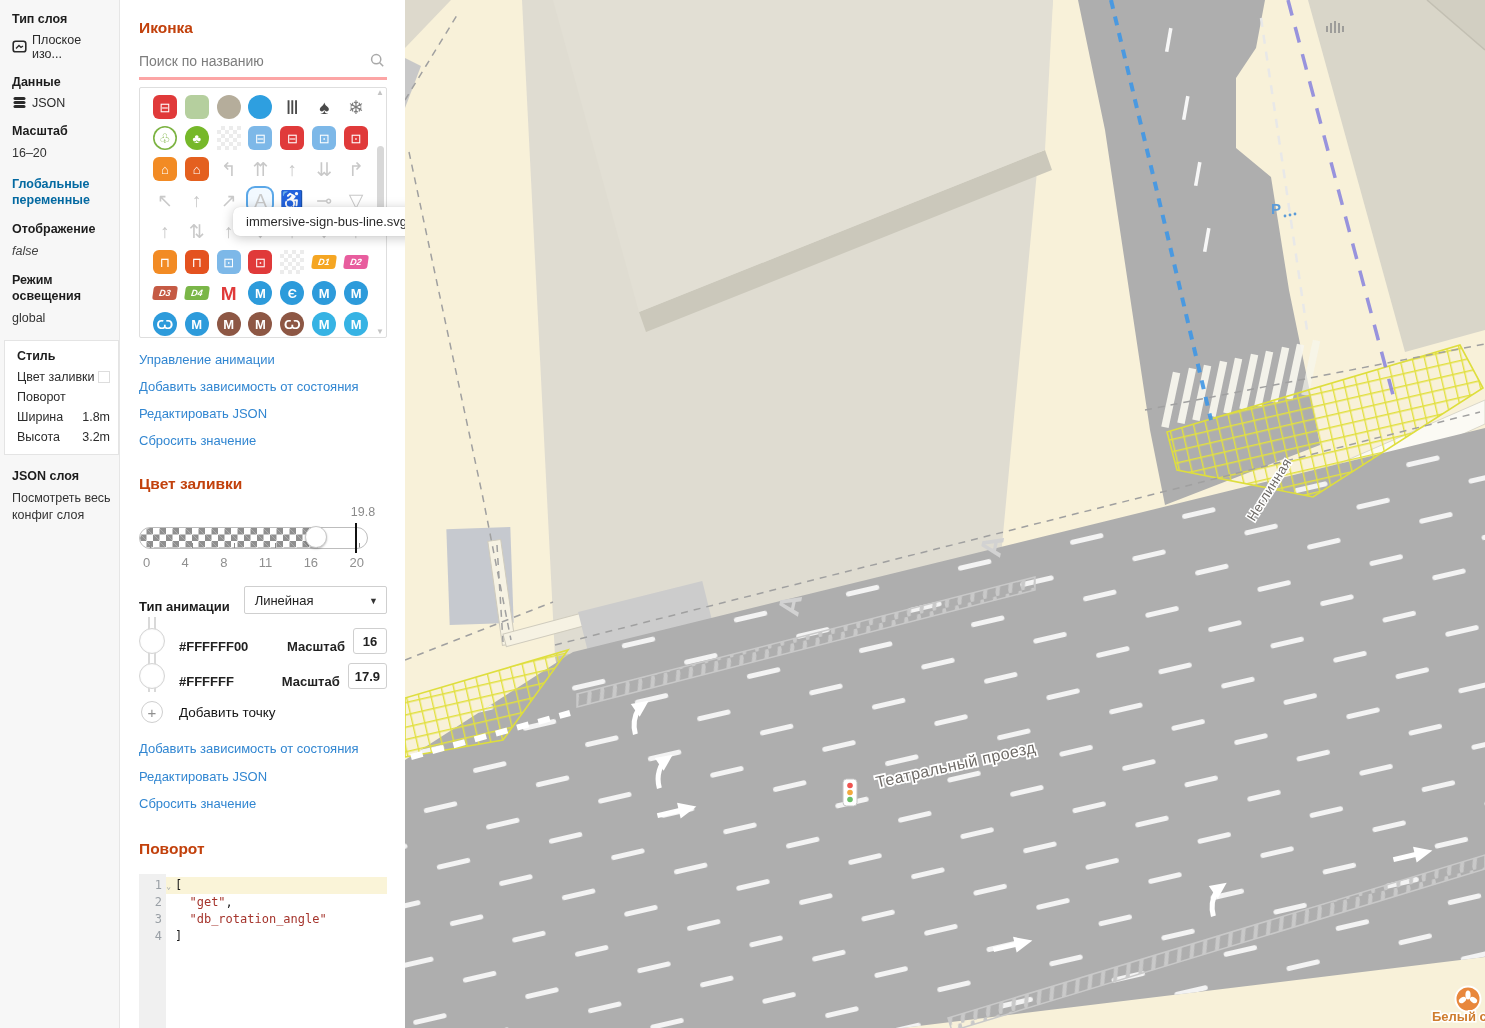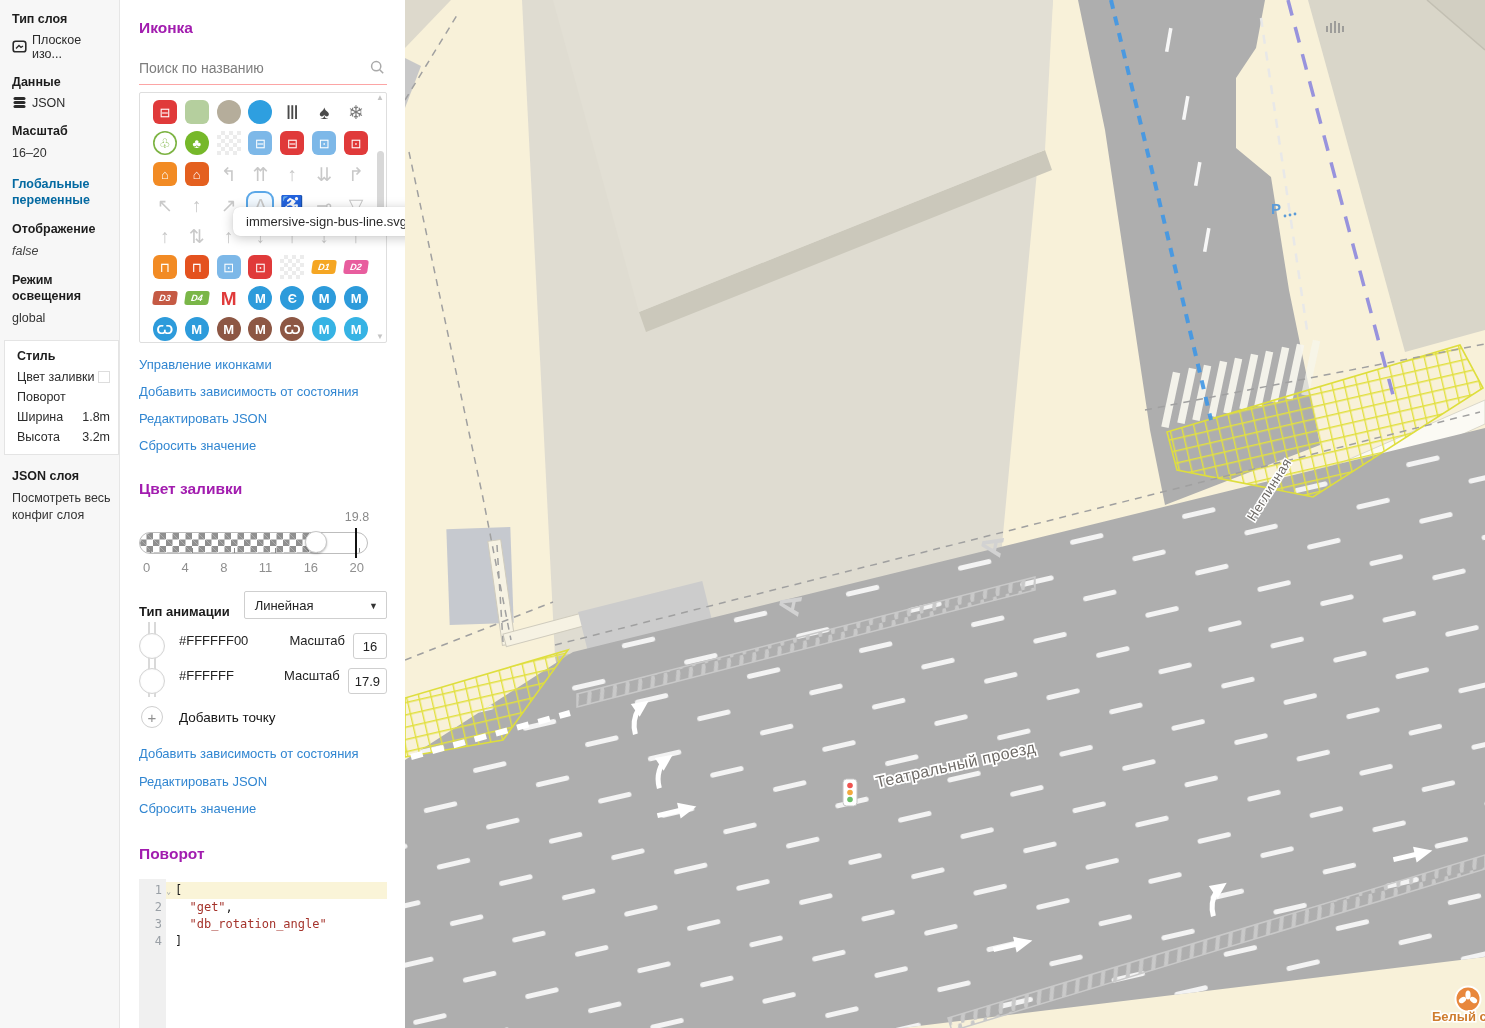--- a/index.html
+++ b/index.html
@@ -21,23 +21,23 @@
            align-items:center; justify-content:center; }
   .stylebox { background:#fff; border:1px solid #e4e4e4; margin:14px -8px 4px -8px;
               padding:8px 8px 10px 12px; }
   .stylebox .row { display:flex; align-items:center; justify-content:space-between;
                    margin-top:6px; }
   .swatch-sq { width:12px; height:12px; border:1px solid #ddd; background:#fff; }
 
   
   .panel { position:absolute; left:121px; top:0; width:284px; height:1028px;
            background:#fff; padding:0 18px; overflow:hidden; }
-  h2.sec { font-size:15.5px; font-weight:bold; color:#a21caf; }
+  h2.sec { font-size:15.5px; font-weight:bold; color:#c2410c; }
   .h-icon   { margin-top:19px; }
-  .search { position:relative; margin-top:17px; border-bottom:1px solid #fca5a5; }
+  .search { position:relative; margin-top:10px; border-bottom:3px solid #fca5a5; }
   .search input { width:100%; border:0; outline:none; font-size:14px; color:#333;
                   padding:6px 24px 8px 0; font-family:"Liberation Sans",sans-serif; }
   .search input::placeholder { color:#7d7d7d; }
   .search .mag { position:absolute; right:2px; top:6px; width:15px; height:15px; }
 
   .grid-wrap { position:relative; margin-top:7px; border:1px solid #dedede;
                border-radius:2px; height:251px; overflow:hidden; padding:7px 14px 0 9px; }
   .grid { display:grid; grid-template-columns:repeat(7,1fr); row-gap:7px; }
   .cell { height:24px; display:flex; align-items:center; justify-content:center; }
   .ic { width:24px; height:24px; display:inline-flex; align-items:center;
@@ -91,21 +91,21 @@
            font-size:13px; color:#8f8f8f; padding:0 4px 0 4px; }
 
   .anim-row { display:flex; align-items:flex-end; margin-top:16px; }
   .anim-row .lbl { font-weight:bold; font-size:13px; color:#1b1b1b; }
   .select { position:relative; margin-left:14px; flex:1; border:1px solid #cfcfcf;
             border-radius:2px; height:28px; display:flex; align-items:center;
             padding:0 22px 0 10px; font-size:13px; color:#222; cursor:pointer; }
   .select .caret { position:absolute; right:8px; top:9px; font-size:9px; color:#333; }
 
   .stops { margin-top:14px; }
-  .stop-row { display:flex; align-items:flex-start; height:26px; margin-top:9px; position:relative; }
+  .stop-row { display:flex; align-items:flex-end; height:26px; margin-top:9px; position:relative;font-weight:bold; }
   .stop-row:first-child { margin-top:2px; }
   .rail { position:absolute; left:9px; top:-11px; width:8px; height:12px;
           border-left:2px solid #d9d9d9; border-right:2px solid #d9d9d9; }
   .cstop { width:26px; height:26px; border-radius:50%; background:#fff;
            border:1px solid #d4d4d4; box-shadow:inset 0 0 2px rgba(0,0,0,.08);
            flex:0 0 auto; z-index:2; }
   .cname { margin-left:14px; font-size:13px; color:#222; flex:1; }
   .sclbl { font-size:13px; color:#222; margin-right:8px; }
   .scbox { min-width:34px; padding:0 6px; height:26px; border:1px solid #cfcfcf;
            border-radius:3px; display:flex; align-items:center; justify-content:center;
@@ -381,32 +381,32 @@
         </div>
       <div class="garr up">▲</div>
       <div class="gscroll">
           <div class="gthumb"></div>
         </div>
       <div class="garr dn">▼</div>
     </div>
 
     <div class="tooltip">immersive-sign-bus-line.svg</div>
 
-    <a class="plink mlink">Управление иконками</a>
+    <a class="plink mlink">Управление анимации</a>
     <div class="links-a">
 
     <a class="plink">Добавить зависимость от состояния</a>
         <a class="plink">Редактировать JSON</a>
         <a class="plink">Сбросить значение</a>
       </div>
 
     <h2 class="sec h-fill">Цвет заливки</h2>
 
     <div class="slider" id="fill-slider">
-      <div class="mlabel" id="marker-label" style="left: 190px;">19.8</div>
+      <div class="mlabel" id="marker-label" style="left: 196px;">19.8</div>
       <div class="track">
         <div class="checker" id="sl-checker" style="width: 177.2px;"></div>
         <div id="sl-notches">
             <div class="notch" style="left: 10px;"></div>
             <div class="notch" style="left: 51.8px;"></div>
             <div class="notch" style="left: 93.6px;"></div>
             <div class="notch" style="left: 135.4px;"></div>
             <div class="notch" style="left: 177.2px;"></div>
             <div class="notch" style="left: 219px;"></div>
           </div>

